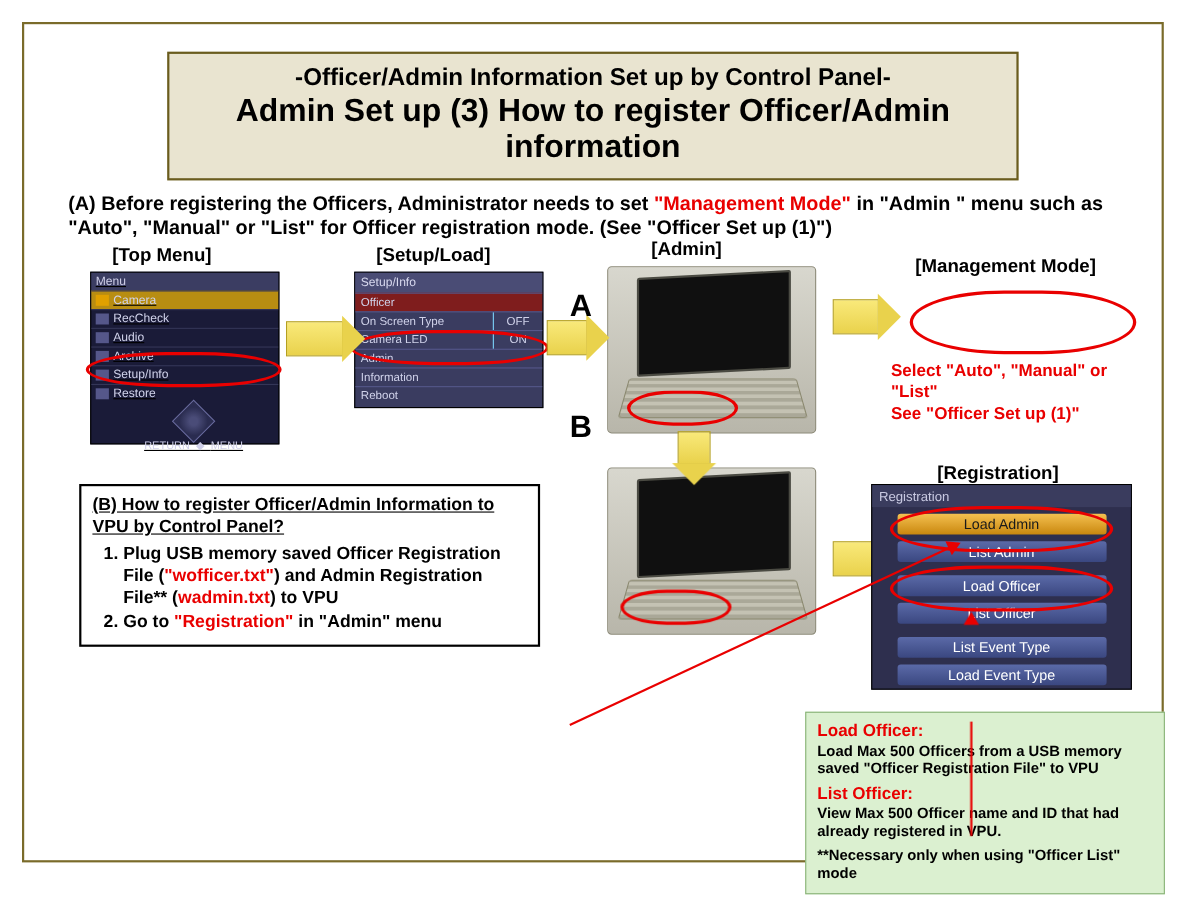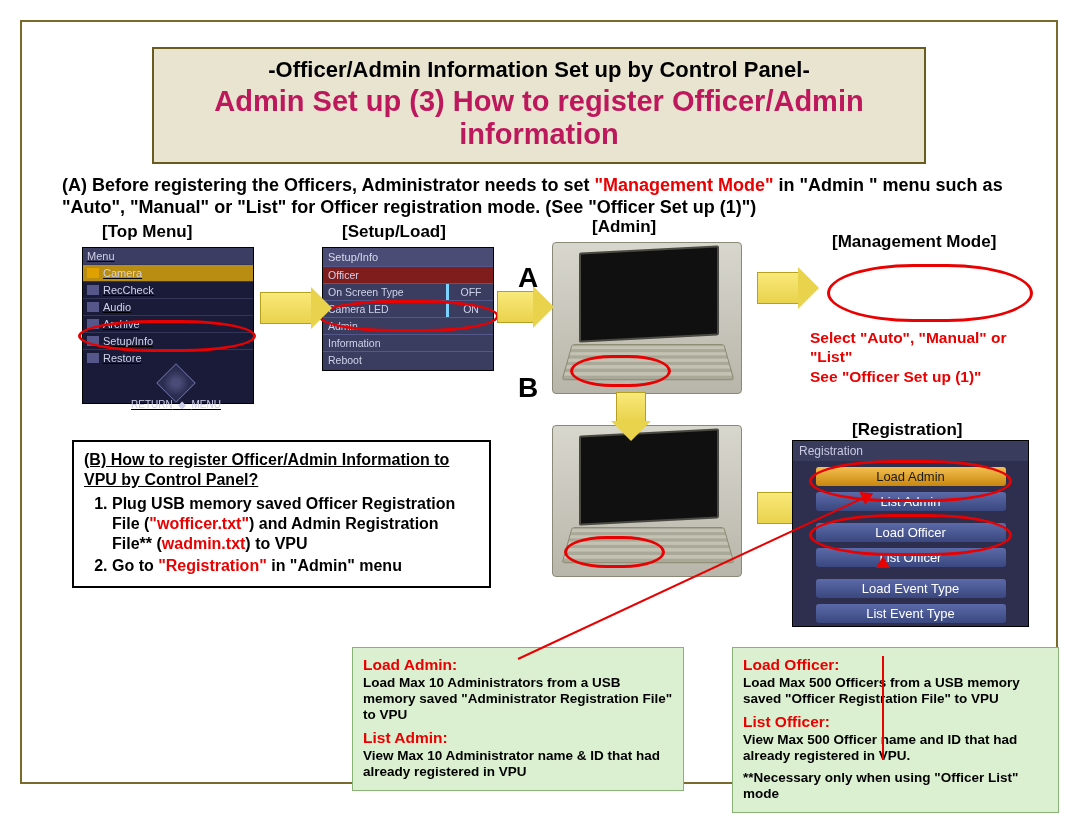--- a/index.html
+++ b/index.html
@@ -27,21 +27,21 @@
     background: #e9e4d0;
     padding: 8px 12px 10px 12px;
     text-align: center;
   }
   .title-box .line1 {
     color: #000;
     font-weight: bold;
     font-size: 22px;
   }
   .title-box .line2 {
-    color: #be185d;
+    color: #000000;
     font-weight: bold;
     font-size: 29px;
     line-height: 1.15;
     margin-top: 2px;
   }
   .para-a {
     margin: 10px 40px 0 40px;
     font-size: 18px;
     font-weight: bold;
     color: #000;
@@ -112,21 +112,21 @@
     font-size: 11px;
     padding: 3px 5px;
   }
   .setupinfo .row {
     display: flex;
     font-size: 10.5px;
     color: #d0d2ea;
     border-top: 1px solid #55578a;
   }
   .setupinfo .row .c1 { flex: 1; padding: 2px 5px; }
-  .setupinfo .row .c2 { width: 40px; text-align: center; padding: 2px 2px; border-left: 3px solid #7dd3fc; }
+  .setupinfo .row .c2 { width: 40px; text-align: center; padding: 2px 2px; border-left: 1px solid #7dd3fc; }
   .setupinfo .officer { background: #7f1d1d; }
   .red-circle2 {
     position: absolute;
     left: 296px; top: 278px;
     width: 175px; height: 26px;
     border: 3px solid #e90000;
     border-radius: 50% / 60%;
   }
   
   .laptop {
@@ -416,44 +416,38 @@
   </div>
 
   <div class="regpanel">
     <div class="hdr">Registration</div>
     <div class="btn gold">Load Admin</div>
     <div class="btn blue">List Admin</div>
     <div class="sp"></div>
     <div class="btn blue">Load Officer</div>
     <div class="btn blue">List Officer</div>
     <div class="sp"></div>
+    <div class="btn blue">List Event Type</div>
     <div class="btn blue">Load Event Type</div>
-    <div class="btn blue">List Event Type</div>
   </div>
   <div class="reg-circle reg-c1"></div>
   <div class="reg-circle reg-c2"></div>
 
   <div class="boxB">
     <span class="u">(B) How to register Officer/Admin Information to VPU by Control Panel?</span>
     <ol>
       <li>
         <span>Plug USB memory saved Officer Registration File (</span><span class="red">"wofficer.txt"</span><span>) and Admin Registration File** (</span><span class="red">wadmin.txt</span><span>) to VPU</span>
       </li>
       <li>
         <span>Go to </span><span class="red">"Registration"</span><span> in "Admin" menu</span>
       </li>
     </ol>
   </div>
 
-  <div class="greenbox gb1">
-    <div class="h">Load Admin:</div>
-    <div class="b">Load Max 10 Administrators from a USB memory saved "Administrator Registration File"  to VPU</div>
-    <div class="h" style="margin-top:6px">List Admin:</div>
-    <div class="b">View Max 10 Administrator name &amp; ID that had  already registered in VPU</div>
-  </div>
   <div class="greenbox gb2">
     <div class="h">Load Officer:</div>
     <div class="b">Load Max 500 Officers from a USB memory saved "Officer Registration File" to VPU</div>
     <div class="h" style="margin-top:6px">List Officer:</div>
     <div class="b">View Max 500 Officer name and ID that had already registered in VPU.</div>
     <div class="b" style="margin-top:6px">**Necessary only when using "Officer List" mode</div>
   </div>
 
   <div class="rl-line1"></div>
   <div class="rl-line2"></div>

